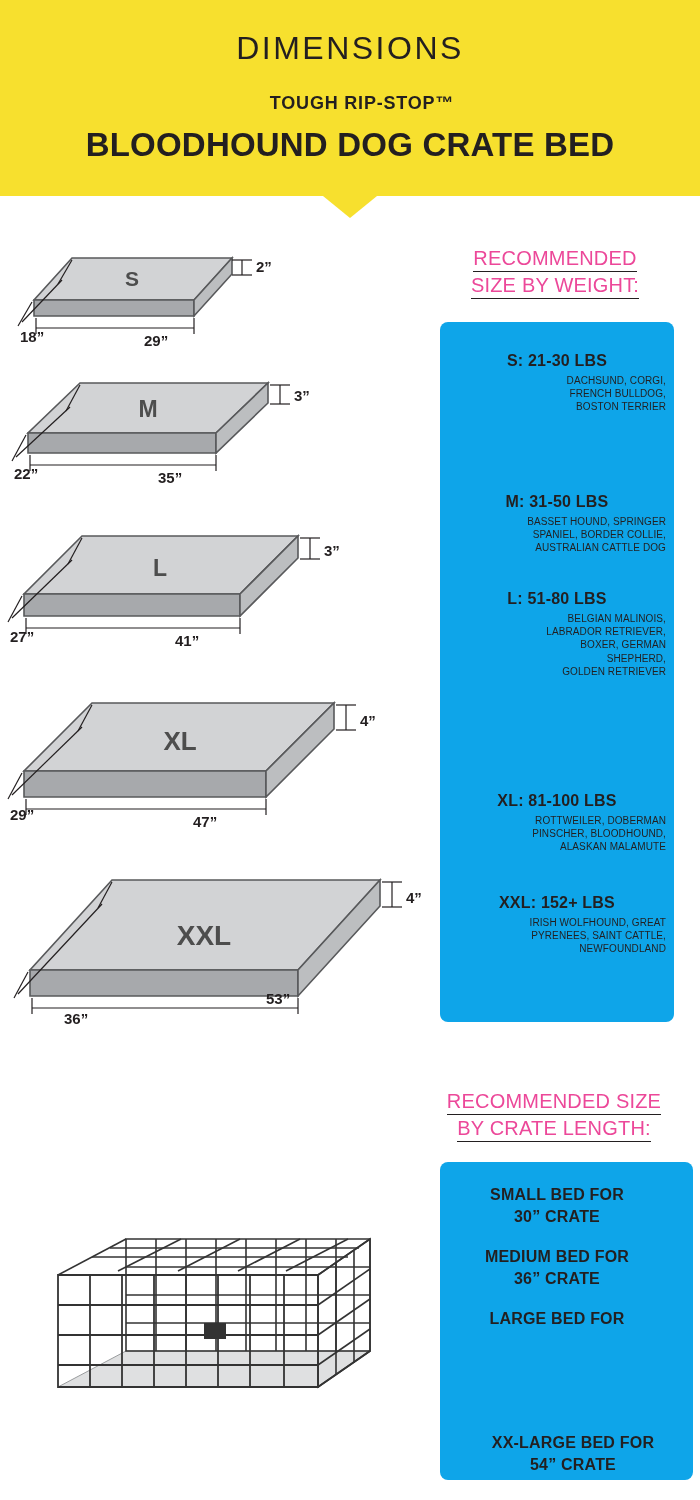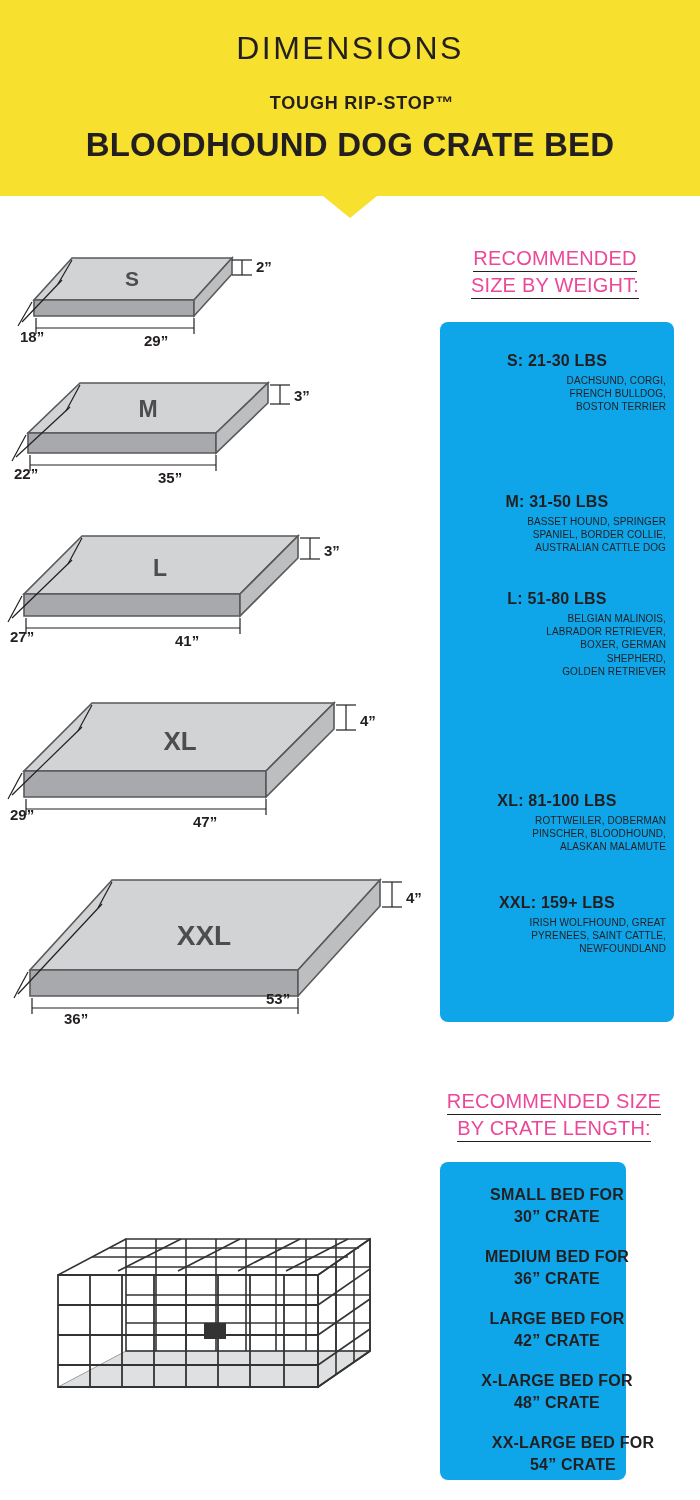--- a/index.html
+++ b/index.html
@@ -277,48 +277,43 @@
 SHEPHERD,
 GOLDEN RETRIEVER</div>
     </div>
     <div class="wgroup" style="position:absolute; left:8px; top:438px; width:218px;margin-top:32px;">
       <div class="wtitle">XL: 81-100 LBS</div>
       <div class="wbreeds" style="white-space:pre-line;">ROTTWEILER, DOBERMAN
 PINSCHER, BLOODHOUND,
 ALASKAN MALAMUTE</div>
     </div>
     <div class="wgroup" style="position:absolute; left:8px; top:572px; width:218px;">
-      <div class="wtitle">XXL: 159+ LBS</div>
+      <div class="wtitle">XXL: 152+ LBS</div>
       <div class="wbreeds" style="white-space:pre-line;">IRISH WOLFHOUND, GREAT
 PYRENEES, SAINT CATTLE,
 NEWFOUNDLAND</div>
     </div>
   </div>
 
   <div class="panel-head" style="left:418px; top:1088px; width:272px;">
     <span>RECOMMENDED SIZE</span><br>
     <span>BY CRATE LENGTH:</span>
   </div>
 
-  <div class="panel" style="left:440px; top:1162px; width:186px; height:318px;">
+  <div class="panel" style="left:440px; top:1162px; width:253px; height:318px;">
     <div class="crate-line" style="position:absolute; left:8px; top:22px; width:218px;">
       <div>SMALL BED FOR</div>
       <div>30” CRATE</div>
     </div>
     <div class="crate-line" style="position:absolute; left:8px; top:84px; width:218px;">
       <div>MEDIUM BED FOR</div>
       <div>36” CRATE</div>
     </div>
     <div class="crate-line" style="position:absolute; left:8px; top:146px; width:218px;">
       <div>LARGE BED FOR</div>
-      <div>42” CRATE</div>
-    </div>
-    <div class="crate-line" style="position:absolute; left:8px; top:208px; width:218px;">
-      <div>X-LARGE BED FOR</div>
-      <div>48” CRATE</div>
     </div>
     <div class="crate-line" style="position:absolute; left:24px; top:270px; width:218px;">
       <div>XX-LARGE BED FOR</div>
       <div>54” CRATE</div>
     </div>
   </div>
 
   <div class="crate">
     <svg width="380" height="260" viewBox="0 0 380 260">
 

